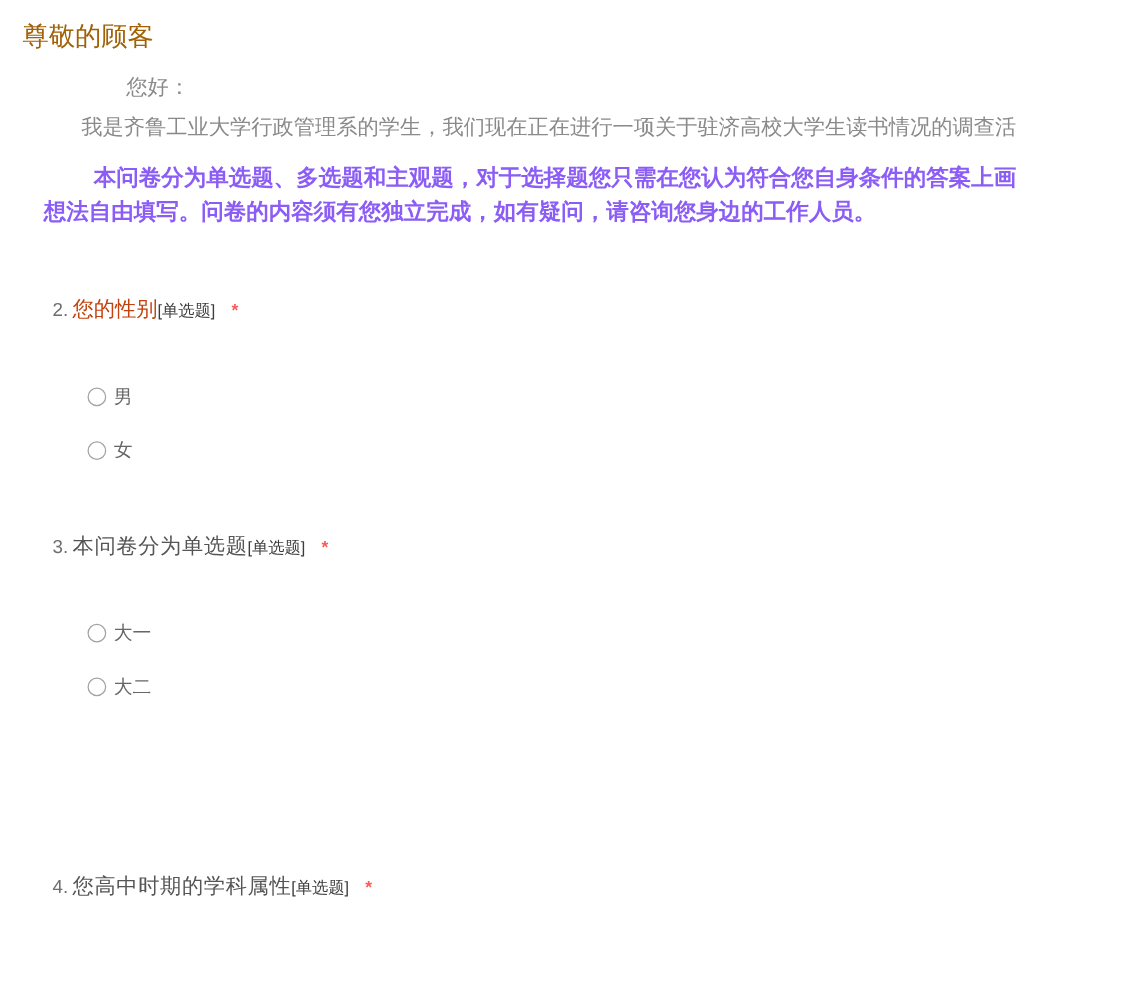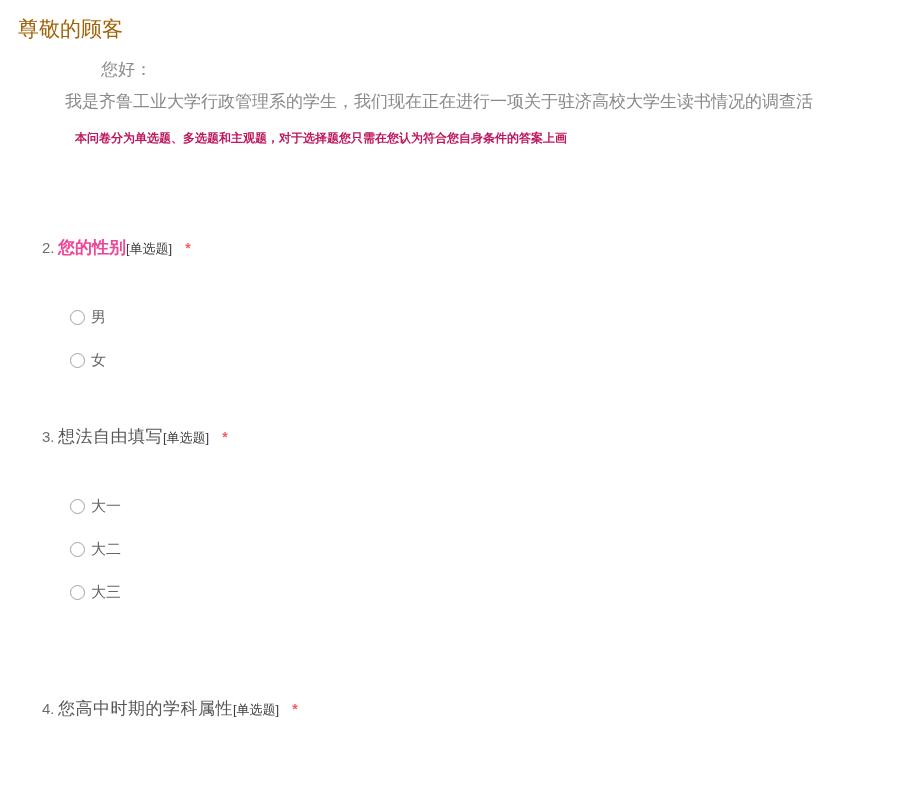--- a/index.html
+++ b/index.html
@@ -23,23 +23,23 @@
     font-family: "Liberation Serif", serif;
     font-size: 17px;
     color: #8a8a8a;
     white-space: nowrap;
   }
   .salutation   { left: 65px; top: 58px; margin-left: 36px; }
   .intro-text-1 { left: 65px; top: 90px; font-family: Liberation Serif, serif; }
   .intro-bold {
     position: absolute;
     font-family: "Liberation Serif", serif;
-    font-size: 12px;
+    font-size: 18px;
     font-weight: bold;
-    color: #be185d;
+    color: #8b5cf6;
     white-space: nowrap;
   }
   .intro-bold-1 { left: 75px; top: 130px; }
   .intro-bold-2 { left: 35px; top: 157px; }
 
   .question {
     position: absolute;
     left: 35px;
     width: 860px;
   }
@@ -58,22 +58,22 @@
     font-size: 15px;
     color: #6e6e6e;
     flex: 0 0 auto;
   }
   .q-title {
     font-size: 17px;
     color: #555555;
     letter-spacing: 0.5px;
   }
   .q-title.strong {
-    font-weight: bold;
-    color: #ec4899;
+    font-weight: normal;
+    color: #c2410c;
     letter-spacing: 0;
   }
   .q-tag {
     font-size: 13px;
     color: #3c3c3c;
   }
   .q-star {
     margin-left: 13px;
     font-size: 14px;
     font-weight: bold;
@@ -107,20 +107,21 @@
 </head>
 <body>
 
 <div class="page">
 
   <div class="greeting">尊敬的顾客</div>
 
   <div class="intro-line salutation">您好：</div>
   <div class="intro-line intro-text-1">我是齐鲁工业大学行政管理系的学生，我们现在正在进行一项关于驻济高校大学生读书情况的调查活</div>
   <div class="intro-bold intro-bold-1">本问卷分为单选题、多选题和主观题，对于选择题您只需在您认为符合您自身条件的答案上画</div>
+  <div class="intro-bold intro-bold-2">想法自由填写。问卷的内容须有您独立完成，如有疑问，请咨询您身边的工作人员。</div>
 
   <div class="question q2">
     <div class="q-title-row">
       <span class="q-number">2.</span>
       <span class="q-title strong">您的性别</span>
       <span class="q-tag">[单选题]</span>
       <span class="q-star">*</span>
     </div>
     <div class="options">
       <div class="option-row">
@@ -130,36 +131,32 @@
       <div class="option-row">
         <span class="radio-circle"></span>
         <span class="option-label">女</span>
       </div>
     </div>
   </div>
 
   <div class="question q3">
     <div class="q-title-row">
       <span class="q-number">3.</span>
-      <span class="q-title">想法自由填写</span>
+      <span class="q-title">本问卷分为单选题</span>
       <span class="q-tag">[单选题]</span>
       <span class="q-star">*</span>
     </div>
     <div class="options">
       <div class="option-row">
         <span class="radio-circle"></span>
         <span class="option-label">大一</span>
       </div>
       <div class="option-row">
         <span class="radio-circle"></span>
         <span class="option-label">大二</span>
-      </div>
-      <div class="option-row">
-        <span class="radio-circle"></span>
-        <span class="option-label">大三</span>
       </div>
     </div>
   </div>
 
   <div class="question q4">
     <div class="q-title-row">
       <span class="q-number">4.</span>
       <span class="q-title">您高中时期的学科属性</span>
       <span class="q-tag">[单选题]</span>
       <span class="q-star">*</span>

